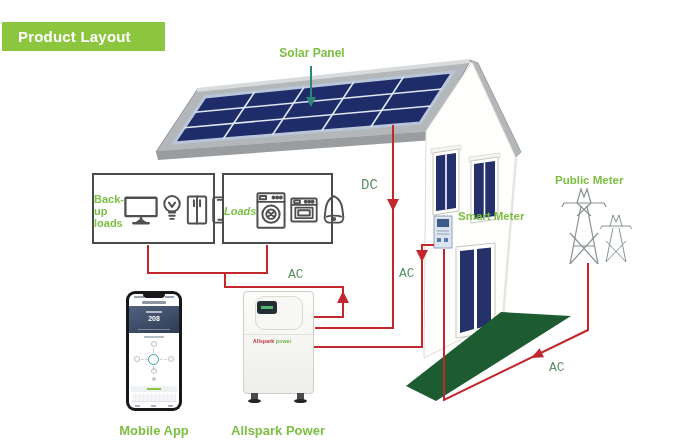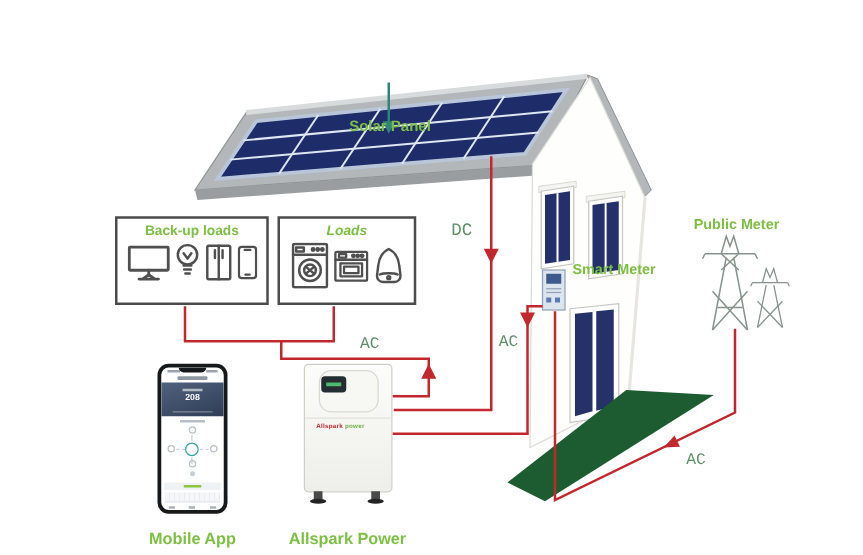--- a/index.html
+++ b/index.html
@@ -7,36 +7,36 @@
          font-family:"Liberation Sans",sans-serif;}
   .art{position:absolute;left:0;top:0;z-index:1;}
 
   
   .banner{position:absolute;left:2px;top:22px;width:147px;height:29px;background:#8cc63f;
           color:#ffffff;font-weight:bold;font-size:15px;line-height:29px;padding-left:16px;
           z-index:3;letter-spacing:0.2px;}
 
   
   .glabel{position:absolute;color:#7cbf42;font-weight:bold;z-index:3;white-space:nowrap;}
-  .lab-solar{left:268px;top:46px;width:88px;text-align:center;font-size:12px;margin-top:48px;}
+  .lab-solar{left:268px;top:46px;width:88px;text-align:center;font-size:12px;}
   .lab-meter{left:458px;top:210px;font-size:11.5px;}
   .lab-grid{left:555px;top:174px;font-size:11.5px;}
   .lab-mobile{left:108px;top:423px;width:92px;text-align:center;font-size:13px;}
   .lab-power{left:228px;top:423px;width:100px;text-align:center;font-size:13px;}
 
   
   .wlabel{position:absolute;color:#5d8f68;font-family:Liberation Mono, monospace;z-index:3;}
   .lab-dc{left:361px;top:177px;font-size:14px;}
   .lab-ac1{left:288px;top:267px;font-size:13px;}
   .lab-ac2{left:399px;top:266px;font-size:13px;}
   .lab-ac3{left:549px;top:360px;font-size:13px;}
 
   
   .lbox{position:absolute;border:2px solid #4b4b4b;background:#ffffff;z-index:2;
-        display:flex;flex-direction:column;align-items:center;box-sizing:border-box;}
+        display:flex;flex-direction:row;align-items:center;box-sizing:border-box;}
   .lbox.backup{left:92px;top:173px;width:123px;height:71px;}
   .lbox.loads{left:222px;top:173px;width:111px;height:71px;font-style:italic;}
   .box-title{margin-top:4px;color:#7cbf42;font-weight:bold;font-size:11px;}
   .icon-row{display:flex;align-items:center;gap:4px;margin-top:3px;}
   .icon-row svg{stroke:#4f4f4f;fill:none;stroke-width:1.6;stroke-linecap:round;stroke-linejoin:round;}
 
   
   .phone{position:absolute;left:126px;top:291px;width:56px;height:120px;background:#17181a;
          border-radius:9px;padding:3px;box-sizing:border-box;z-index:2;}
   .p-screen{position:relative;width:50px;height:114px;background:#ffffff;border-radius:6px;overflow:hidden;}
@@ -180,20 +180,21 @@
       <polygon points="416,250 428,250 422,262"></polygon>
       <polygon points="531,358 539.6,348.3 544,357.3"></polygon>
     </g>
 
     <g>
       <line x1="311" y1="66" x2="311" y2="99" stroke="#2e8577" stroke-width="2"></line>
       <polygon points="306,97 316,97 311,107" fill="#2e8577"></polygon>
     </g>
   </svg>
 
+  <div class="banner">Product Layout</div>
 
   <div class="glabel lab-solar">Solar Panel</div>
   <div class="glabel lab-meter">Smart Meter</div>
   <div class="glabel lab-grid">Public Meter</div>
   <div class="glabel lab-mobile">Mobile App</div>
   <div class="glabel lab-power">Allspark Power</div>
 
   <div class="wlabel lab-dc">DC</div>
   <div class="wlabel lab-ac1">AC</div>
   <div class="wlabel lab-ac2">AC</div>

